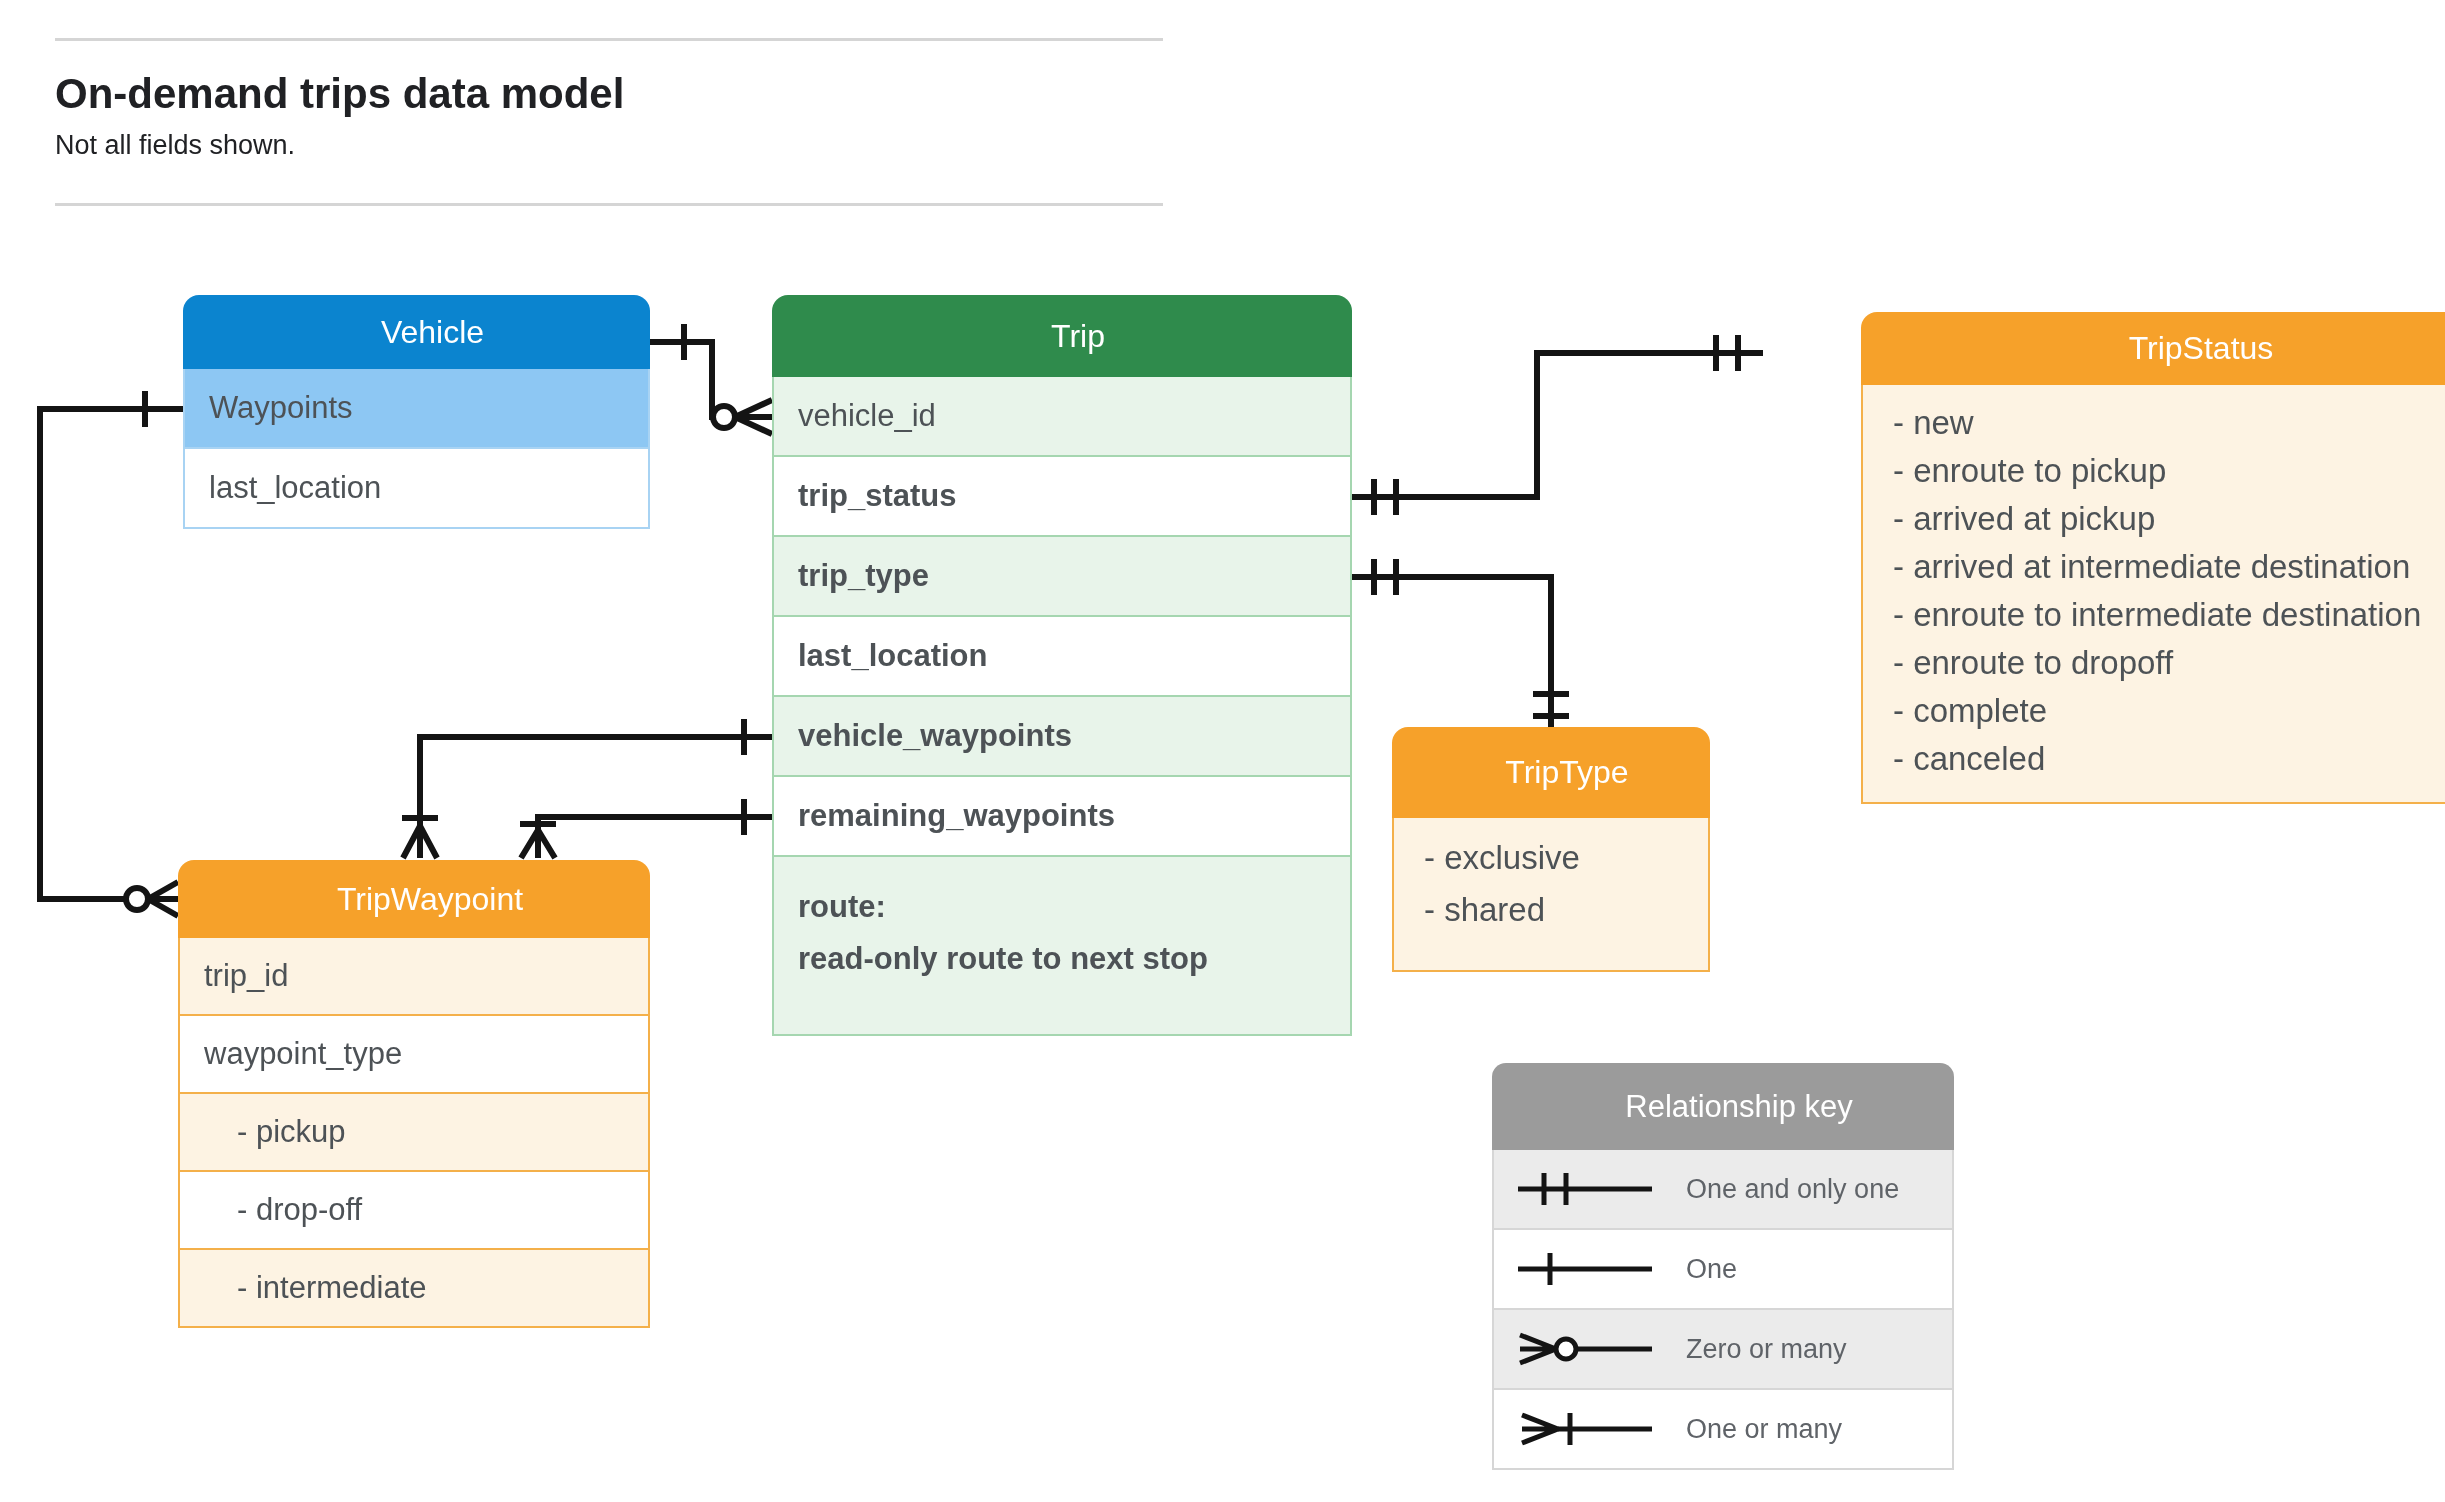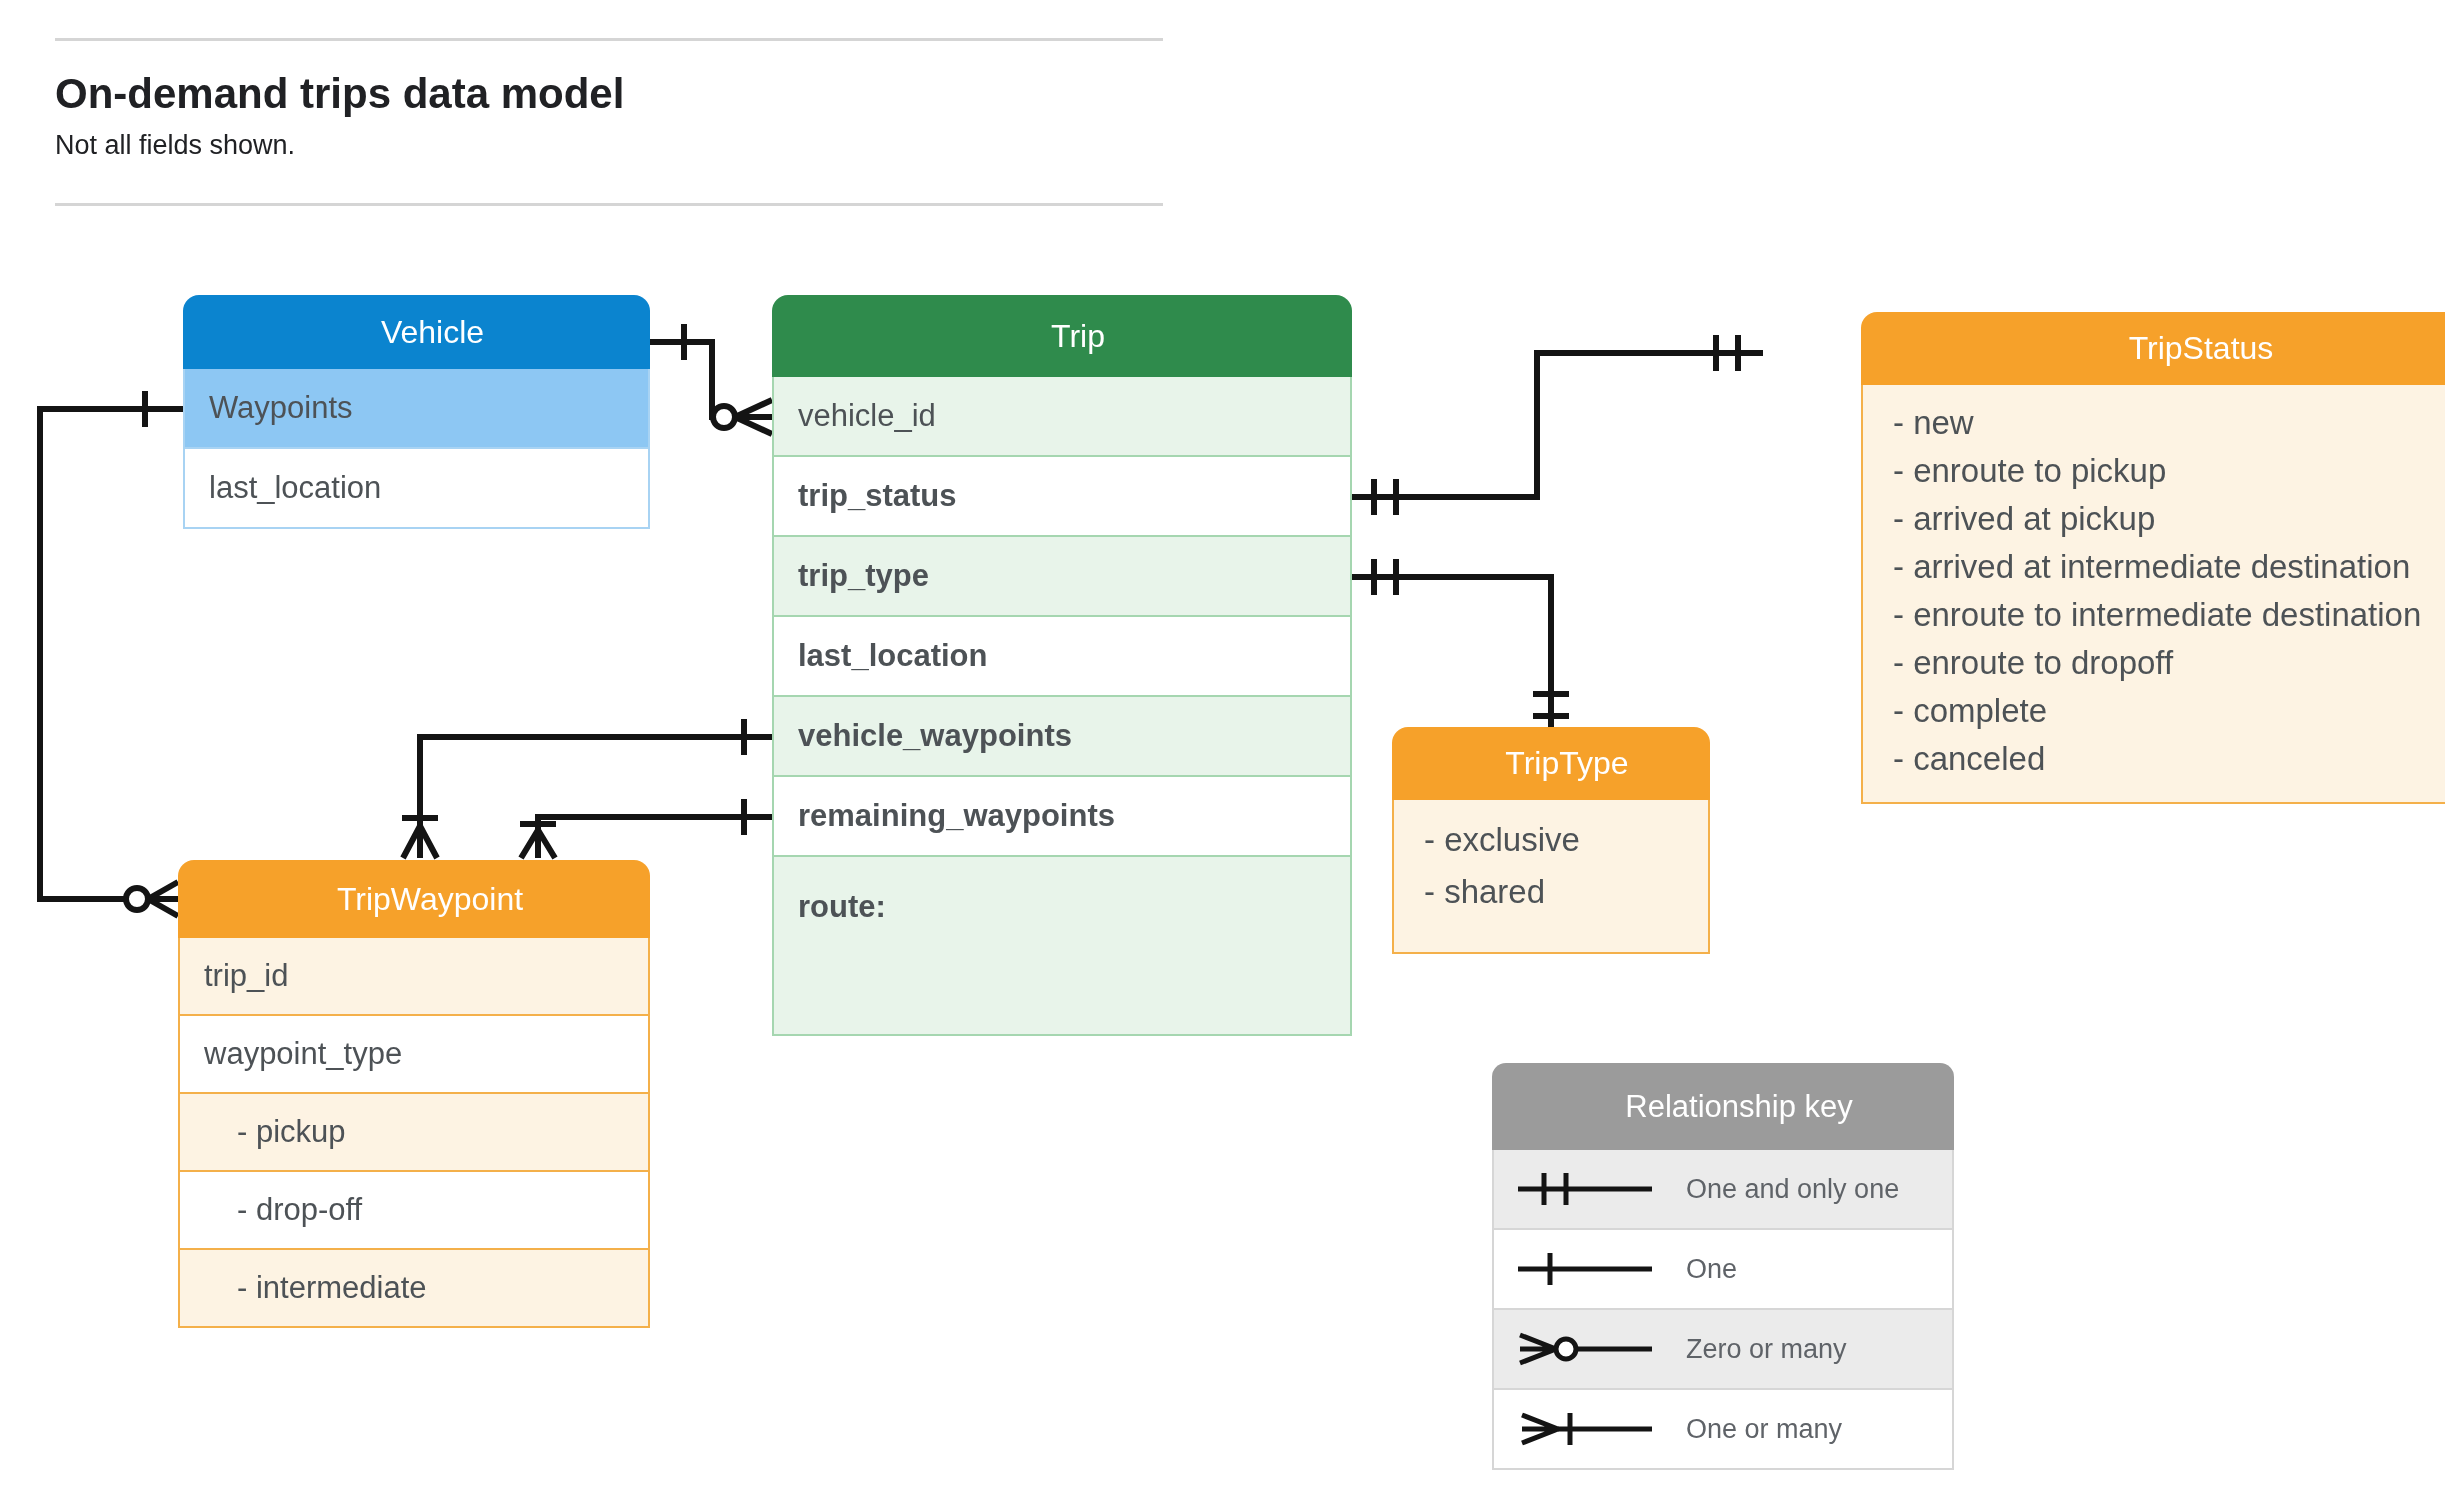--- a/index.html
+++ b/index.html
@@ -42,21 +42,21 @@
   .trip .row + .row, .trip .route-row { border-top:2px solid var(--green-border,#a5d6b0);font-weight:bold; }
   .bg-green-light { background:var(--green-light,#e8f4ea); }
   .route-row { height:153px; padding:24px 0 0 24px; font-size:31px; color:var(--text-field,#4d5256); }
   .route-row div { line-height:52px; }
 
   
   .trip-status { left:1861px; top:312px; width:648px; }
   .trip-status .ehead { height:73px; background:var(--orange,#f6a12a); }
   .trip-status .vbody { height:403px; }
   .trip-type { left:1392px; top:727px; width:318px; }
-  .trip-type .ehead { height:73px; background:var(--orange,#f6a12a); }
+  .trip-type .ehead { height:91px; background:var(--orange,#f6a12a); }
   .trip-type .vbody { height:138px; }
   .vbody {
     background:var(--orange-light,#fdf3e3);
     border:2px solid var(--orange-border,#f4b04a); border-top:none;
     padding:14px 0 0 30px;
   }
   .vitem { font-size:33px; line-height:48px; color:var(--text-field,#4d5256); }
   .trip-type .vitem { line-height:52px; }
 
   
@@ -145,20 +145,21 @@
     <div class="ehead">Trip</div>
     <div class="ebody">
       <div class="row bg-green-light">vehicle_id</div>
       <div class="row">trip_status</div>
       <div class="row bg-green-light">trip_type</div>
       <div class="row">last_location</div>
       <div class="row bg-green-light">vehicle_waypoints</div>
       <div class="row">remaining_waypoints</div>
       <div class="route-row bg-green-light">
         <div>route:</div>
+        <div>read-only route to next stop</div>
       </div>
     </div>
   </div>
 
   <div class="entity trip-status">
     <div class="ehead">TripStatus</div>
     <div class="vbody">
       <div class="vitem">- new</div>
       <div class="vitem">- enroute to pickup</div>
       <div class="vitem">- arrived at pickup</div>

